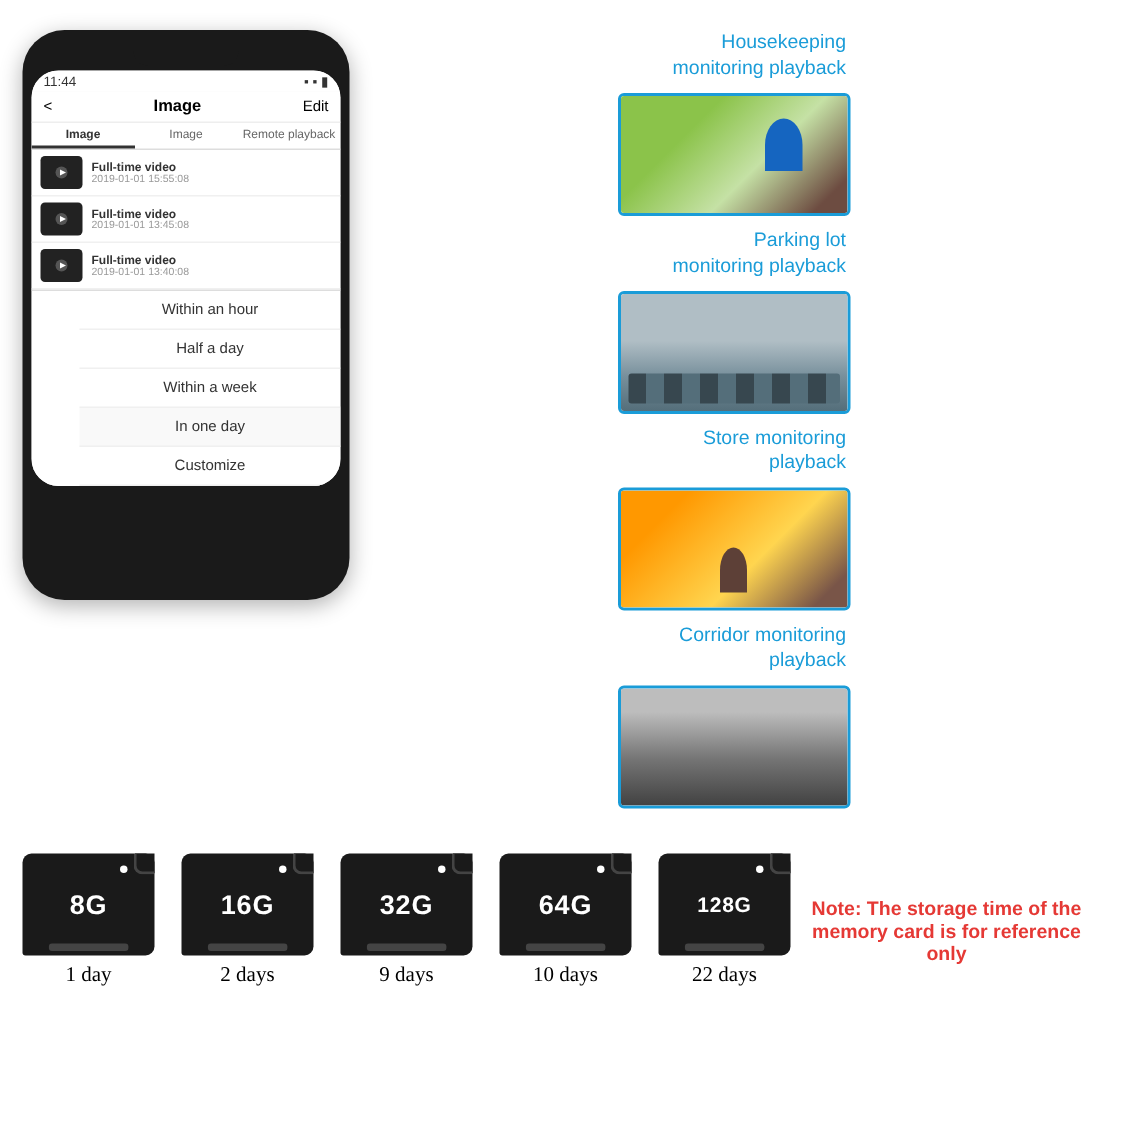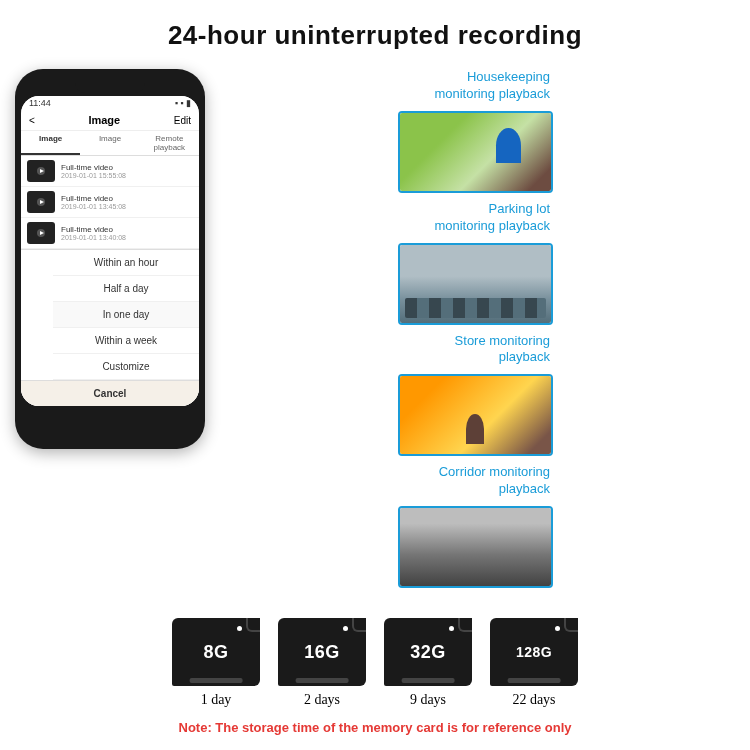--- a/index.html
+++ b/index.html
@@ -32,21 +32,21 @@
       display: flex;
       flex-direction: row;
       align-items: flex-start;
       justify-content: center;
       gap: 10px;
       margin-bottom: 30px;
     }
 
     
     .phone-mockup {
-      width: 190px;
+      width: 218px;
       min-height: 380px;
       background: #1a1a1a;
       border-radius: 28px;
       padding: 10px 6px 14px;
       box-shadow: 0 4px 15px rgba(0,0,0,0.3);
       flex-shrink: 0;
       position: relative;
     }
     .phone-notch {
       width: 70px;
@@ -116,21 +116,21 @@
       height: 22px;
       background: #222;
       border-radius: 3px;
       margin-right: 6px;
       display: flex;
       align-items: center;
       justify-content: center;
     }
     .phone-video-thumb svg { width: 10px; height: 10px; }
     .phone-video-info { flex: 1; }
-    .phone-video-title { font-size: 8px; color: #333; font-weight: 400; }
+    .phone-video-title { font-size: 8px; color: #333; font-weight: 700; }
     .phone-video-date { font-size: 7px; color: #999; }
 
     
     .phone-dropdown {
       background: #fff;
       border-top: 1px solid #ddd;
     }
     .phone-dropdown-item {
       text-align: center;
       padding: 7px 0;
@@ -219,21 +219,20 @@
       right: -14px;
       top: 50%;
       transform: translateY(-50%);
       color: #1a9cd8;
       font-size: 12px;
     }
 
     
     .storage-section {
       display: flex;
-      flex-direction: column;
       align-items: center;
       margin-top: 10px;
     }
 
     .sd-cards-row {
       display: flex;
       flex-direction: row;
       align-items: flex-end;
       justify-content: center;
       gap: 18px;
@@ -343,21 +342,20 @@
       bottom: 10px;
       left: 50%;
       transform: translateX(-50%);
     }
   </style>
 </head>
 <body>
 
 <div class="page-wrapper">
 
-  <h1 class="main-title">24-hour uninterrupted recording</h1>
 
   <div class="top-section">
 
     <div class="phone-mockup">
       <div class="phone-notch"></div>
       <div class="phone-screen">
 
         <div class="phone-status-bar">
           <span>11:44</span>
           <span>▪ ▪ ▮</span>
@@ -410,24 +408,23 @@
             <div class="phone-video-info">
               <div class="phone-video-title">Full-time video</div>
               <div class="phone-video-date">2019-01-01 13:40:08</div>
             </div>
           </div>
         </div>
 
         <div class="phone-dropdown">
           <div class="phone-dropdown-item">Within an hour</div>
           <div class="phone-dropdown-item">Half a day</div>
+          <div class="phone-dropdown-item">Within a week</div>
           <div class="phone-dropdown-item selected">In one day</div>
-          <div class="phone-dropdown-item">Within a week</div>
           <div class="phone-dropdown-item">Customize</div>
-          <div class="phone-cancel-btn">Cancel</div>
         </div>
 
       </div>
     </div>
 
     <div class="right-section">
 
       <div class="monitor-row">
         <div class="monitor-label">Housekeeping<br>monitoring playback</div>
         <div class="monitor-img">
@@ -485,20 +482,27 @@
       </div>
 
       <div class="sd-card-item">
         <div class="sd-card">
           <div class="sd-card-dot"></div>
           <span class="sd-card-label">32G</span>
         </div>
         <span class="sd-days">9 days</span>
       </div>
 
+      <div class="sd-card-item">
+        <div class="sd-card">
+          <div class="sd-card-dot"></div>
+          <span class="sd-card-label">64G</span>
+        </div>
+        <span class="sd-days">10 days</span>
+      </div>
 
       <div class="sd-card-item">
         <div class="sd-card">
           <div class="sd-card-dot"></div>
           <span class="sd-card-label" style="font-size:14px;">128G</span>
         </div>
         <span class="sd-days">22 days</span>
       </div>
 
     </div>

